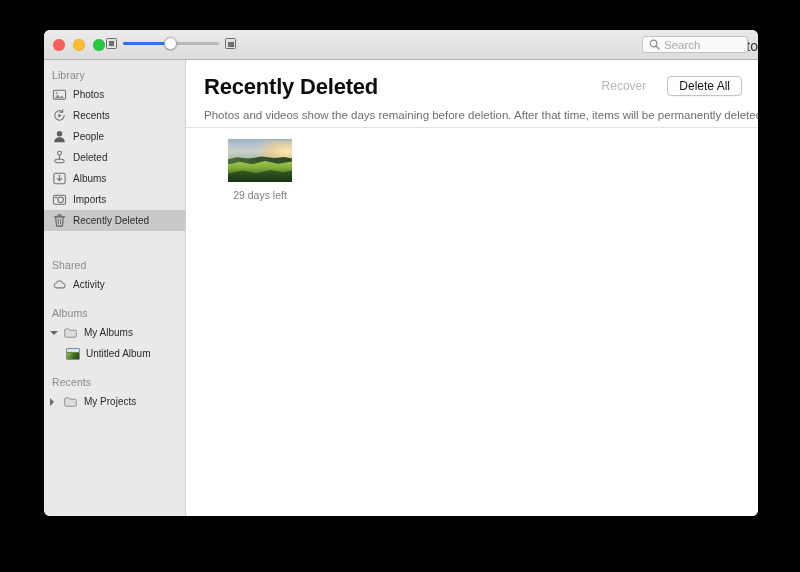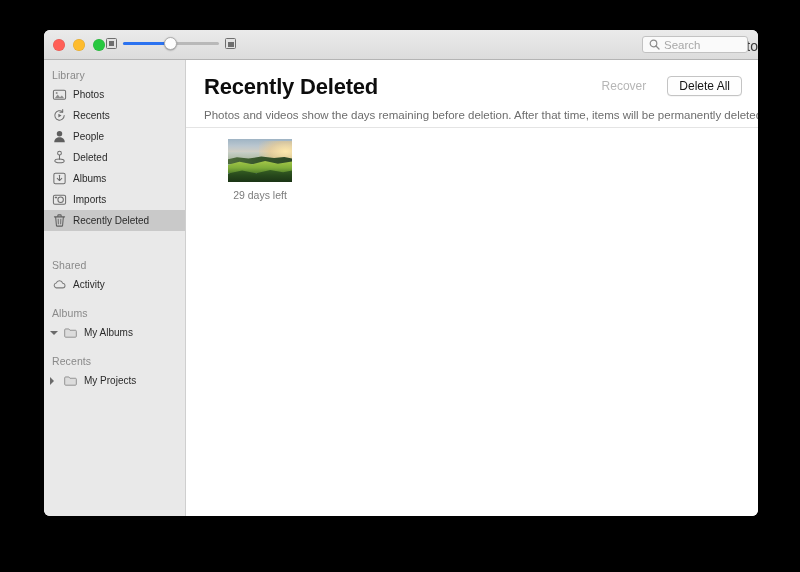--- a/index.html
+++ b/index.html
@@ -342,20 +342,24 @@
       <div class="group-header" style="padding-top:12px;">Albums</div>
 
       <div class="row" style="padding-left:5px;">
         <span class="disclosure open"></span>
         <svg class="ico" viewBox="0 0 16 16">
           <path d="M1.8 5.2 A1 1 0 0 1 2.8 4.2 L6.2 4.2 L7.4 5.6 L13.2 5.6 A1 1 0 0 1 14.2 6.6 L14.2 12 A1 1 0 0 1 13.2 13 L2.8 13 A1 1 0 0 1 1.8 12 Z" fill="#dcdcdc" stroke="#8e8e8e" stroke-width="1"></path>
         </svg>
         <span class="label">My Albums</span>
       </div>
 
+      <div class="row indent">
+        <span class="album-thumb"></span>
+        <span class="label">Untitled Album</span>
+      </div>
 
       <div class="group-header" style="padding-top:12px;">Recents</div>
 
       <div class="row" style="padding-left:5px;">
         <span class="disclosure closed"></span>
         <svg class="ico" viewBox="0 0 16 16">
           <path d="M1.8 5.2 A1 1 0 0 1 2.8 4.2 L6.2 4.2 L7.4 5.6 L13.2 5.6 A1 1 0 0 1 14.2 6.6 L14.2 12 A1 1 0 0 1 13.2 13 L2.8 13 A1 1 0 0 1 1.8 12 Z" fill="#dcdcdc" stroke="#8e8e8e" stroke-width="1"></path>
         </svg>
         <span class="label">My Projects</span>
       </div>

